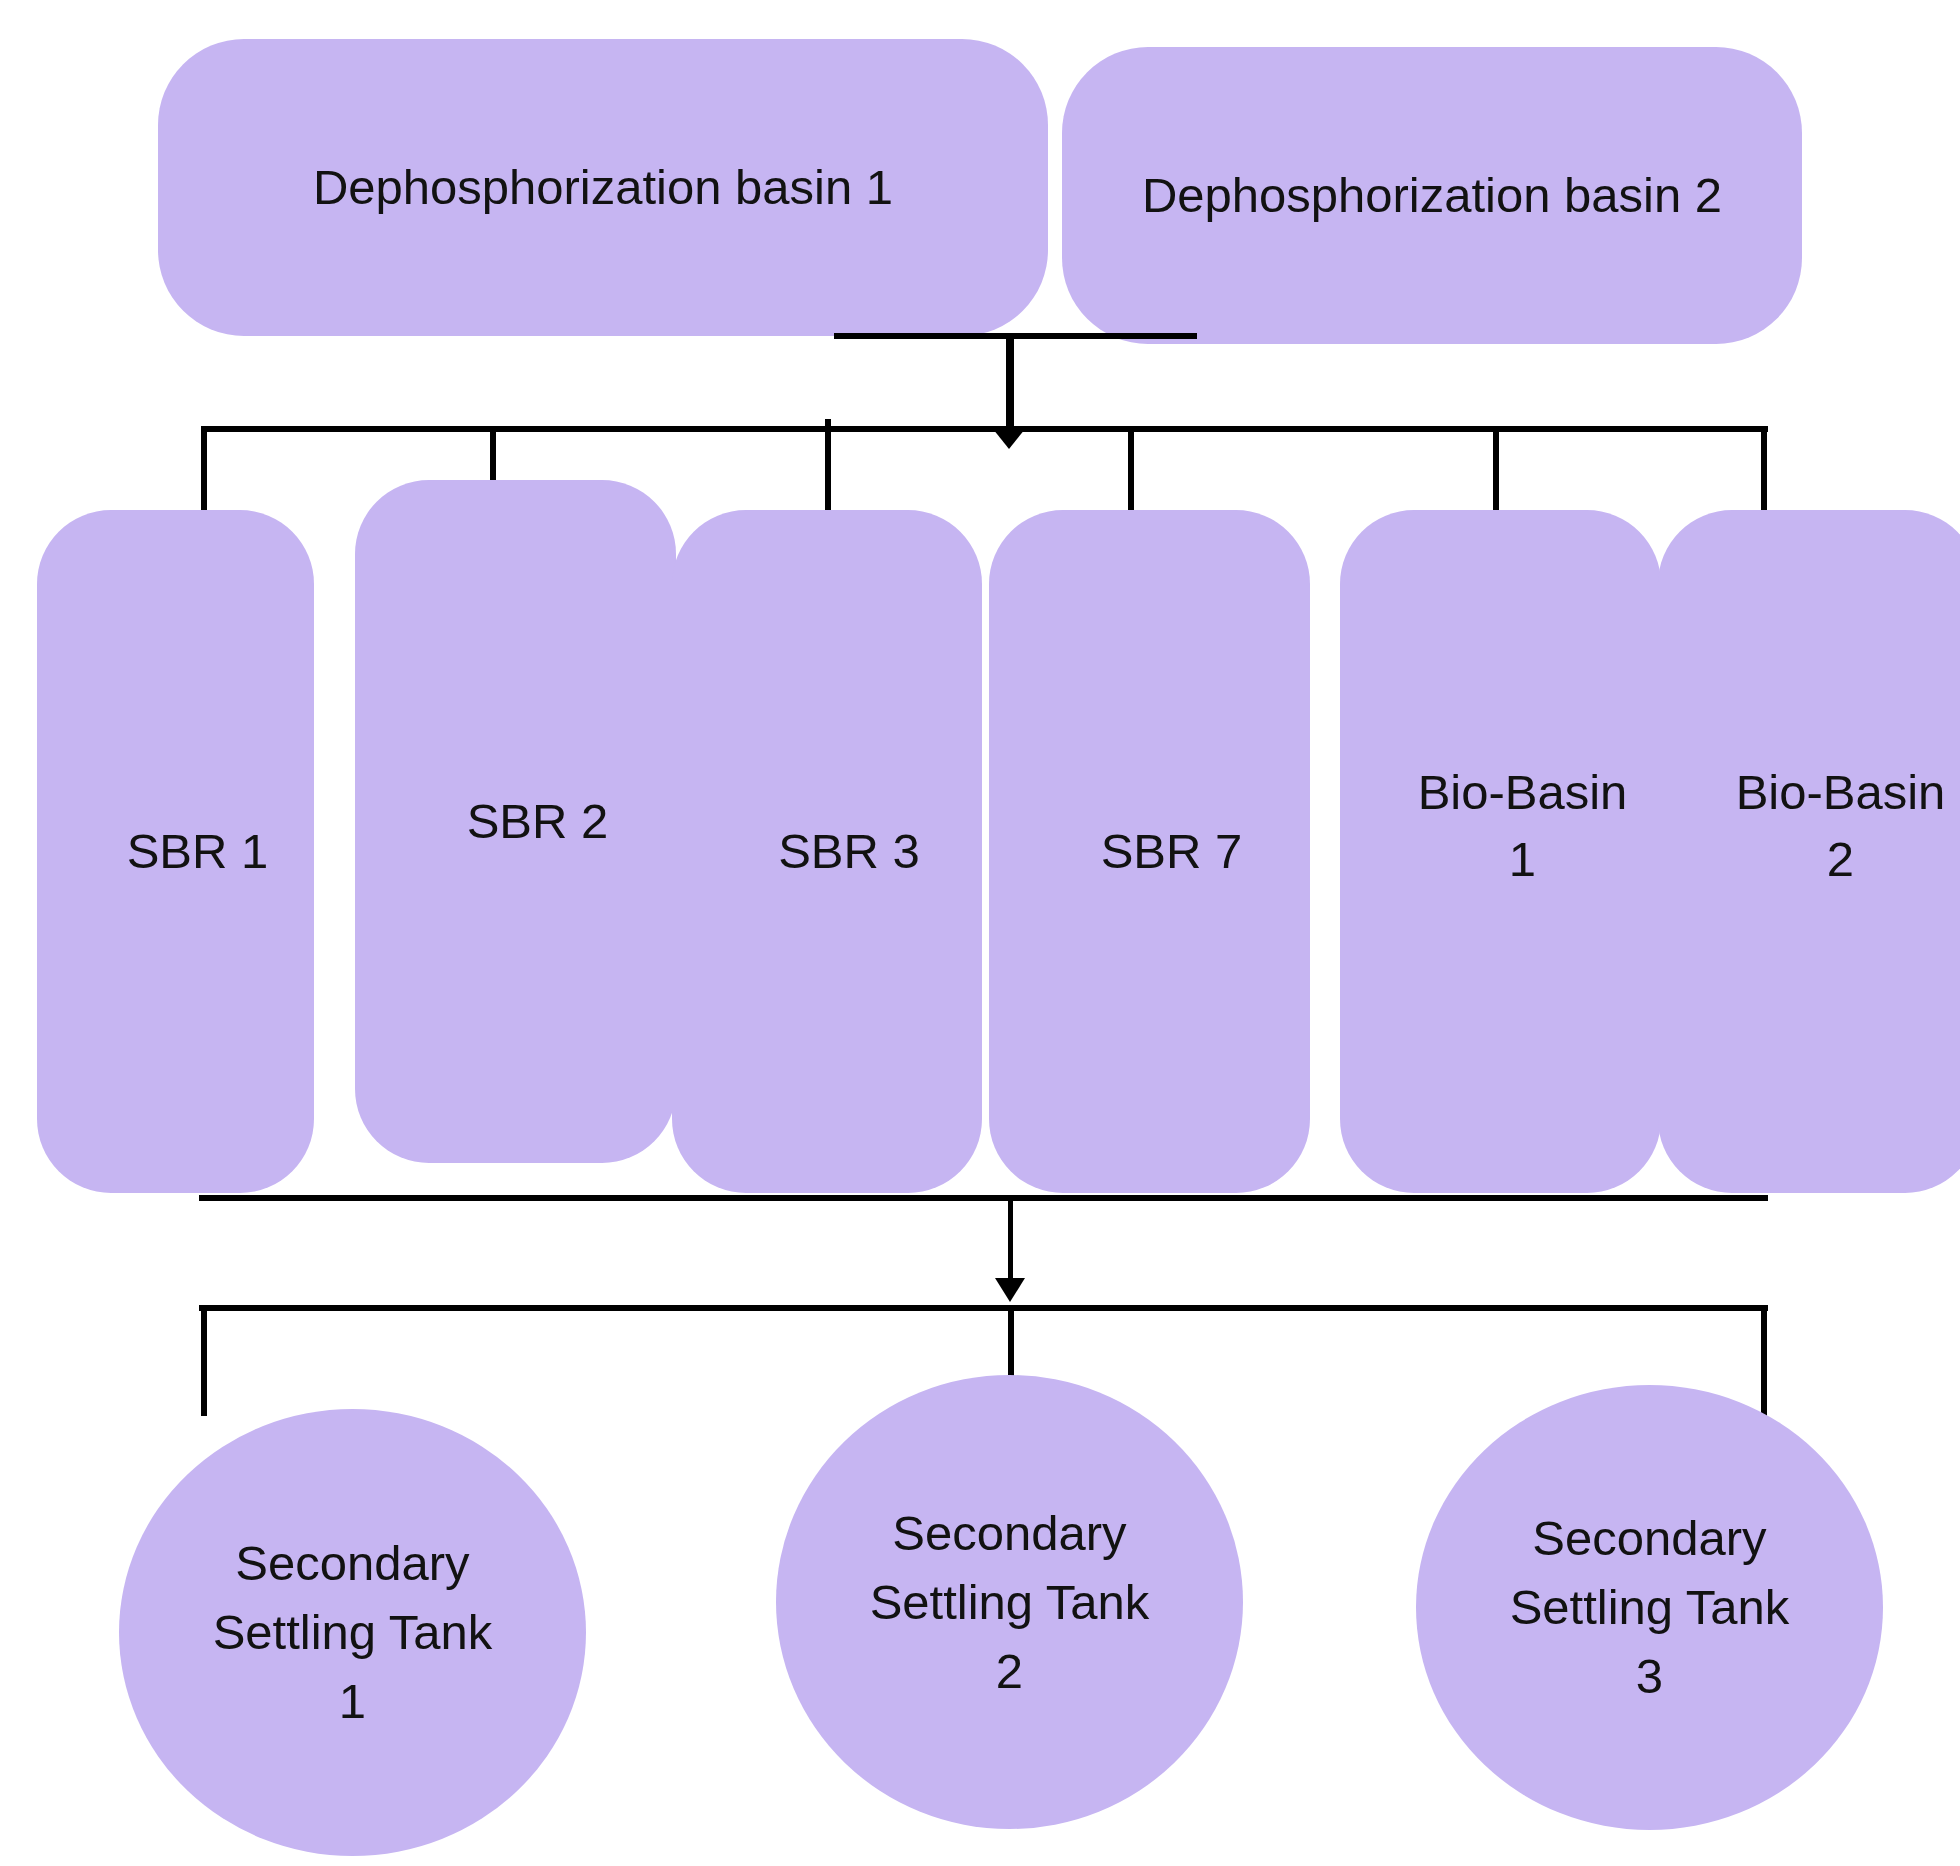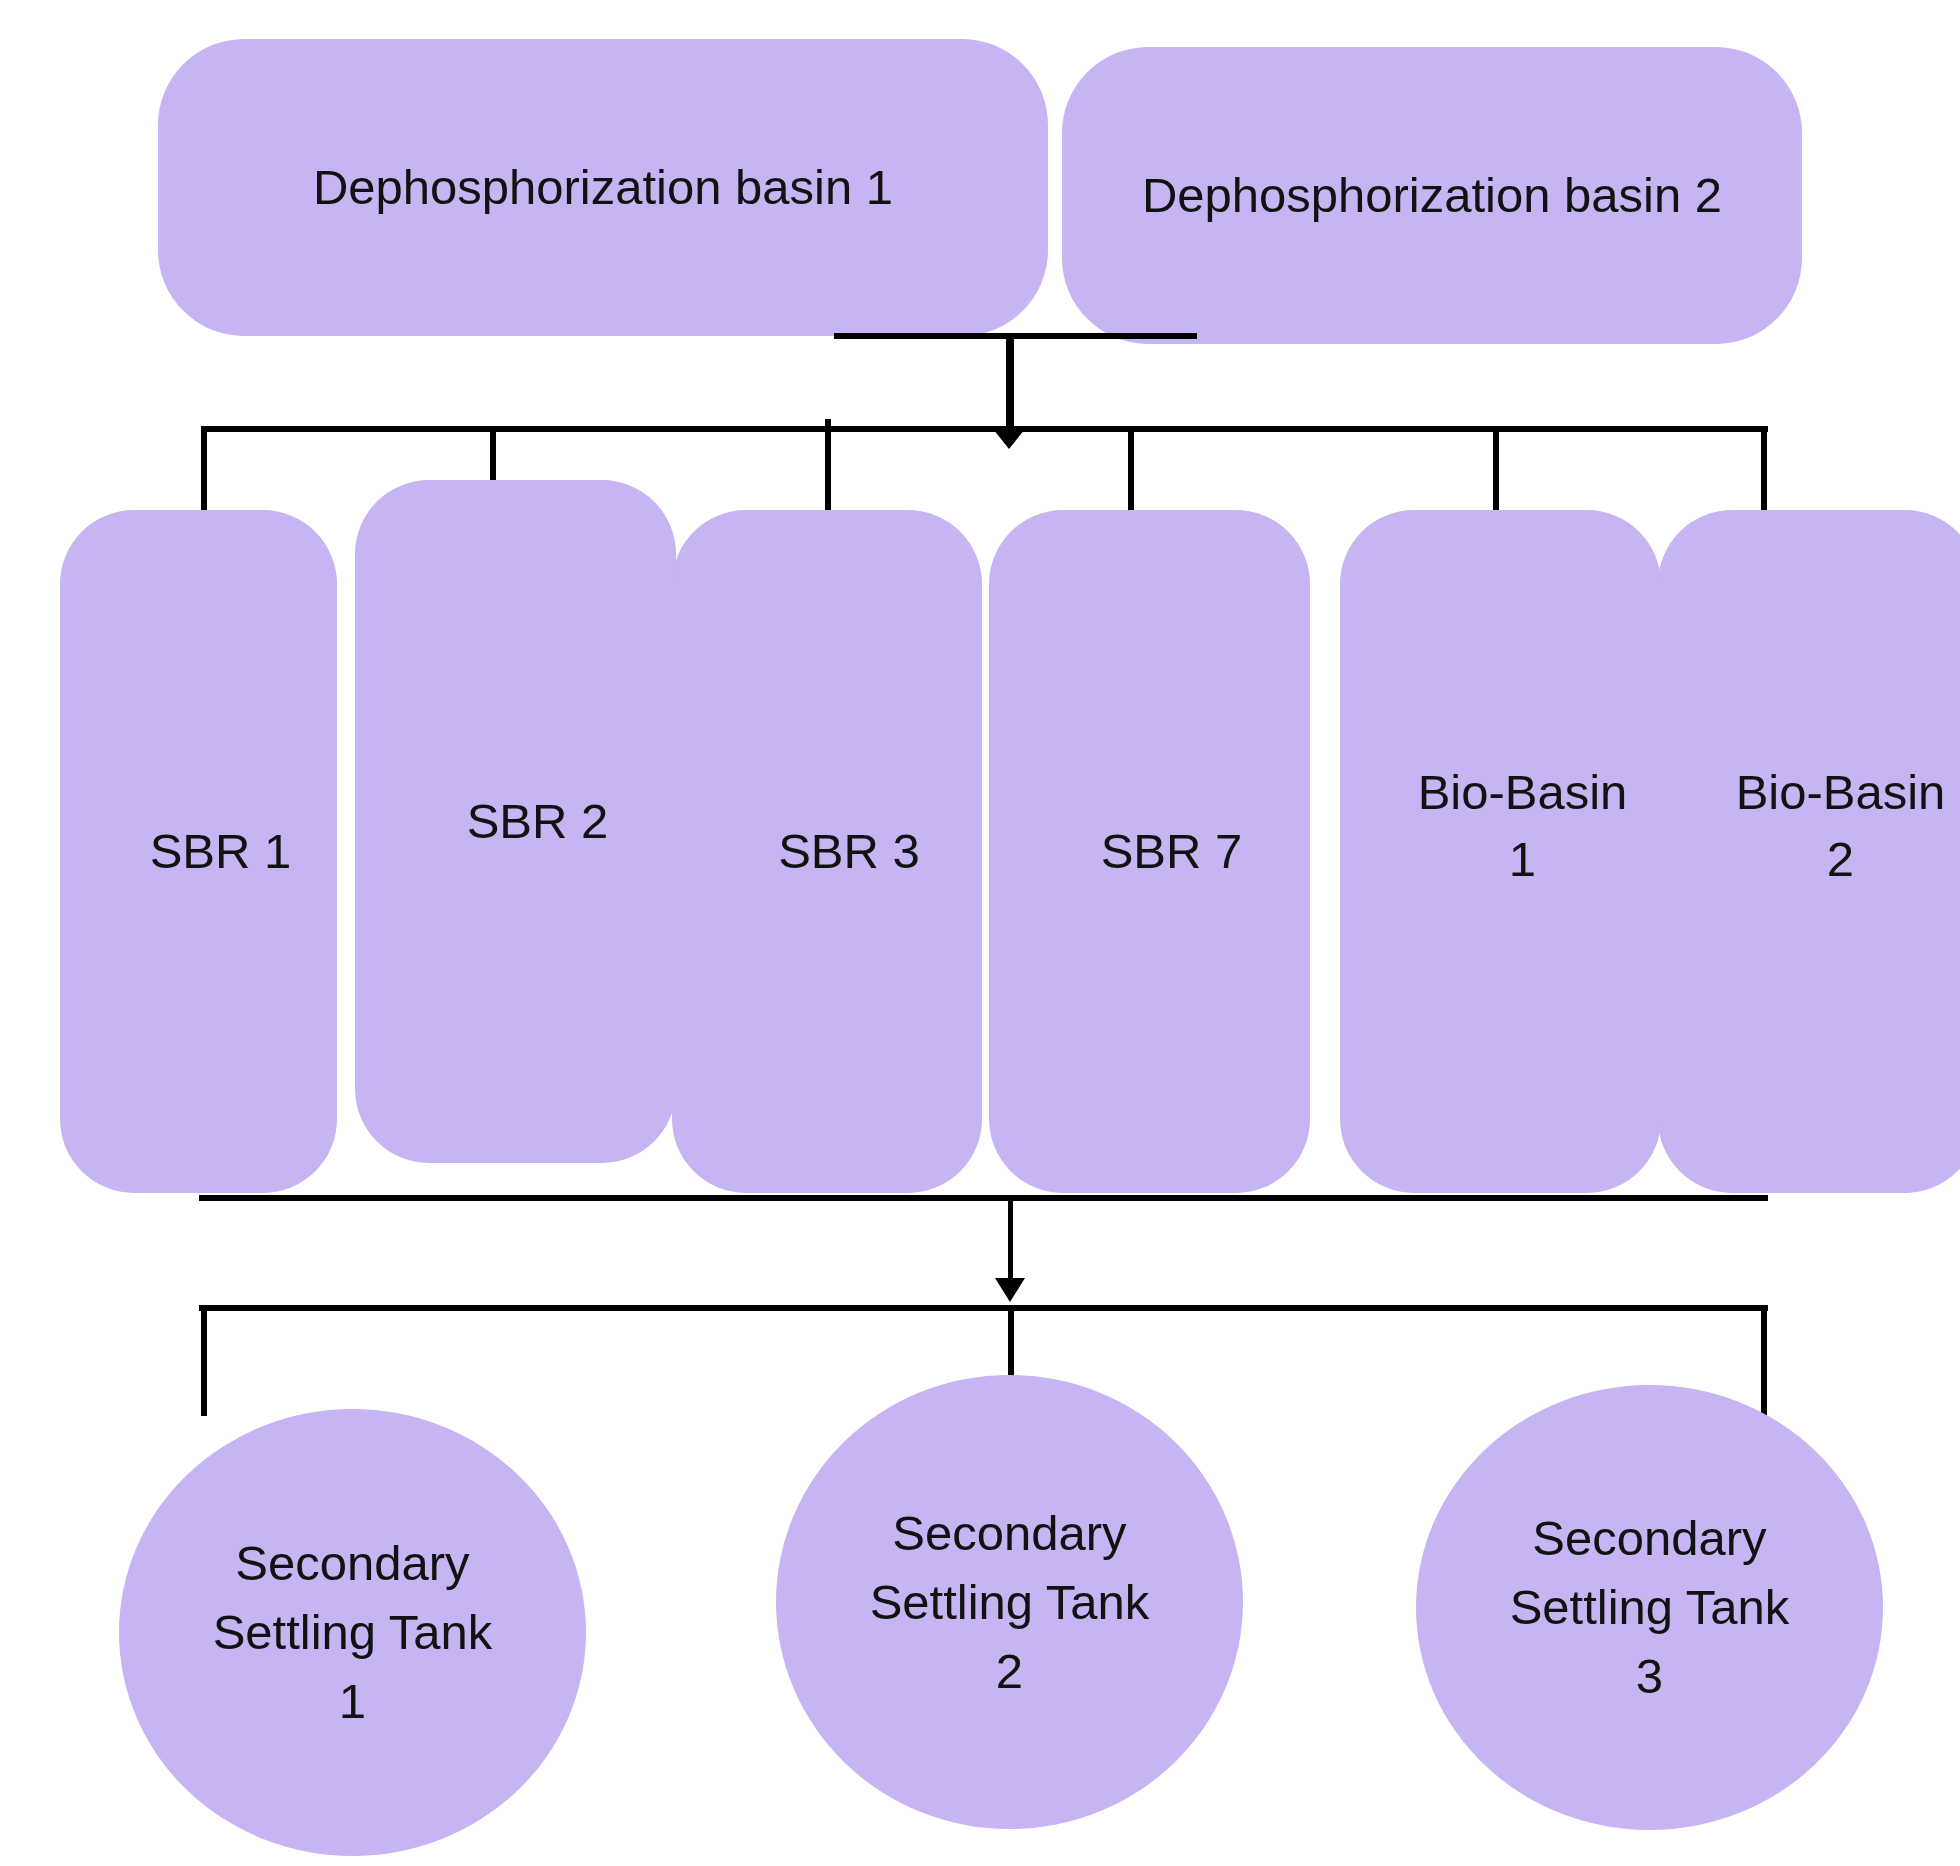--- a/index.html
+++ b/index.html
@@ -55,21 +55,21 @@
   <div class="arrowhead" style="left:993px; top:429px;"></div>
 
   <div class="line" style="left:201px; top:426px; width:1567px; height:6px;"></div>
   <div class="line" style="left:201px; top:426px; width:6px; height:84px;"></div>
   <div class="line" style="left:490px; top:426px; width:6px; height:84px;"></div>
   <div class="line" style="left:825px; top:419px; width:6px; height:91px;"></div>
   <div class="line" style="left:1128px; top:426px; width:6px; height:84px;"></div>
   <div class="line" style="left:1493px; top:426px; width:6px; height:84px;"></div>
   <div class="line" style="left:1761px; top:426px; width:6px; height:84px;"></div>
 
-  <div class="node pill" style="left:37px; top:510px; width:233px; height:683px;margin-left:23px;">
+  <div class="node pill" style="left:37px; top:510px; width:233px; height:683px;">
     <span class="lbl">SBR 1</span>
   </div>
   <div class="node pill" style="left:355px; top:480px; width:277px; height:683px;">
     <span class="lbl">SBR 2</span>
   </div>
   <div class="node pill" style="left:672px; top:510px; width:266px; height:683px;">
     <span class="lbl">SBR 3</span>
   </div>
   <div class="node pill" style="left:989px; top:510px; width:277px; height:683px;">
     <span class="lbl">SBR 7</span>

